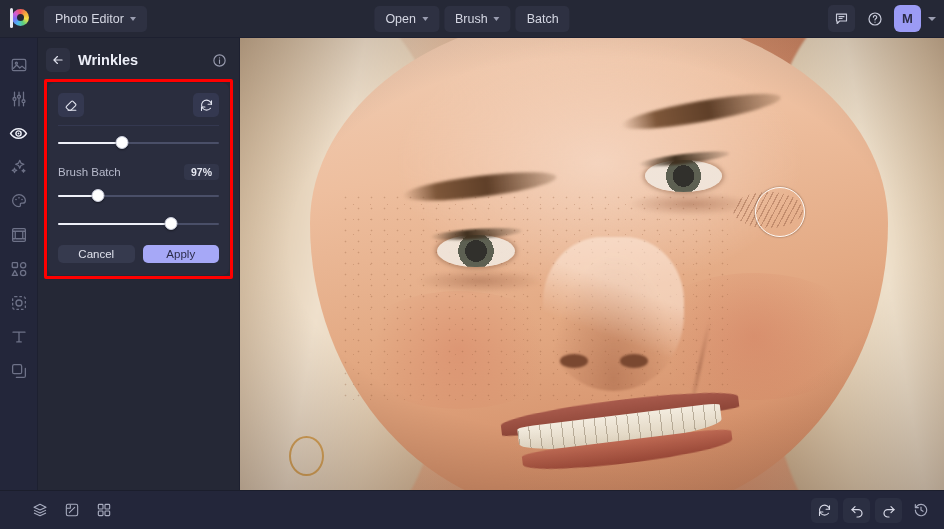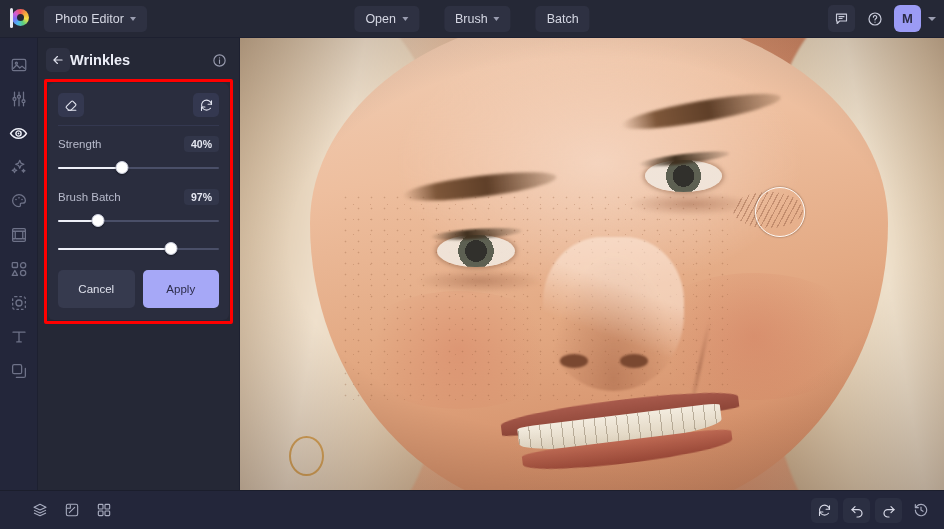--- a/index.html
+++ b/index.html
@@ -53,21 +53,21 @@
     background: #2e3142;
     border-radius: 5px;
     color: #d5d7e3;
     font-size: 12.5px;
     cursor: pointer;
     white-space: nowrap;
   }
   .tb-btn.plain { background: #2e3142; }
   .center-group {
     position: absolute; left: 50%; transform: translateX(-50%);
-    display: flex; align-items: center; gap: 25px; justify-content: center;
+    display: flex; align-items: center; gap: 5px; justify-content: center;
   }
   .caret {
     width: 0; height: 0;
     border-left: 3.5px solid transparent;
     border-right: 3.5px solid transparent;
     border-top: 4px solid #9a9db0;
     margin-top: 1px;
   }
   .right-group {
     position: absolute; right: 8px;
@@ -121,20 +121,21 @@
   .panel {
     width: 202px; flex: 0 0 202px;
     background: #252836;
     display: flex; flex-direction: column;
     border-right: 1px solid #1d2030;
   }
   .panel-head {
     height: 44px; flex: 0 0 44px;
     display: flex; align-items: center;
     padding: 0 10px 0 8px;
+    gap: 8px;
   }
   .back-btn {
     width: 24px; height: 24px;
     border-radius: 5px;
     background: #2e3142;
     display: flex; align-items: center; justify-content: center;
     cursor: pointer;
   }
   .panel-title {
     color: #eceef7; font-size: 14.5px; font-weight: bold;
@@ -207,21 +208,21 @@
     position: absolute; top: 0px;
     width: 13px; height: 13px; border-radius: 50%;
     background: #ffffff;
     border: 1.5px solid #c9ccdb;
     transform: translateX(-6.5px);
     box-shadow: 0 1px 2px rgba(0,0,0,.4);
   }
 
   .btn-row { display: flex; gap: 8px; }
   .btn {
-    flex: 1; height: 38px;
+    flex: 1; height: 18px;
     border-radius: 5px;
     display: flex; align-items: center; justify-content: center;
     font-size: 11.5px; cursor: pointer;
   }
   .btn-cancel { background: #363a4e; color: #dfe1ec; }
   .btn-apply { background: #a6a8f7; color: #2c2c4a; text-align: center; }
 
   
   .canvas-area {
     flex: 1; position: relative;
@@ -616,24 +617,20 @@
             <div class="tool-sq">
               <svg width="15" height="15" viewBox="0 0 24 24" fill="none" stroke="#e3e5f0" stroke-width="1.7">
                 <path d="M20 10a8 8 0 10-1.6 6.4" stroke-linecap="round"></path>
                 <path d="M20 4.5V10h-5.5" stroke-linecap="round" stroke-linejoin="round"></path>
                 <path d="M4 20v-5.5h5.5" stroke-linecap="round" stroke-linejoin="round"></path>
               </svg>
             </div>
           </div>
 
           <div class="slider-block">
-            <div class="sl-row">
-              <span class="sl-label">Strength</span>
-              <span class="sl-val">40%</span>
-            </div>
             <div class="track">
               <div class="rail-line"></div>
               <div class="fill" style="width:40%"></div>
               <div class="knob" style="left:40%"></div>
             </div>
           </div>
 
           <div class="slider-block">
             <div class="sl-row">
               <span class="sl-label">Brush Batch</span>

